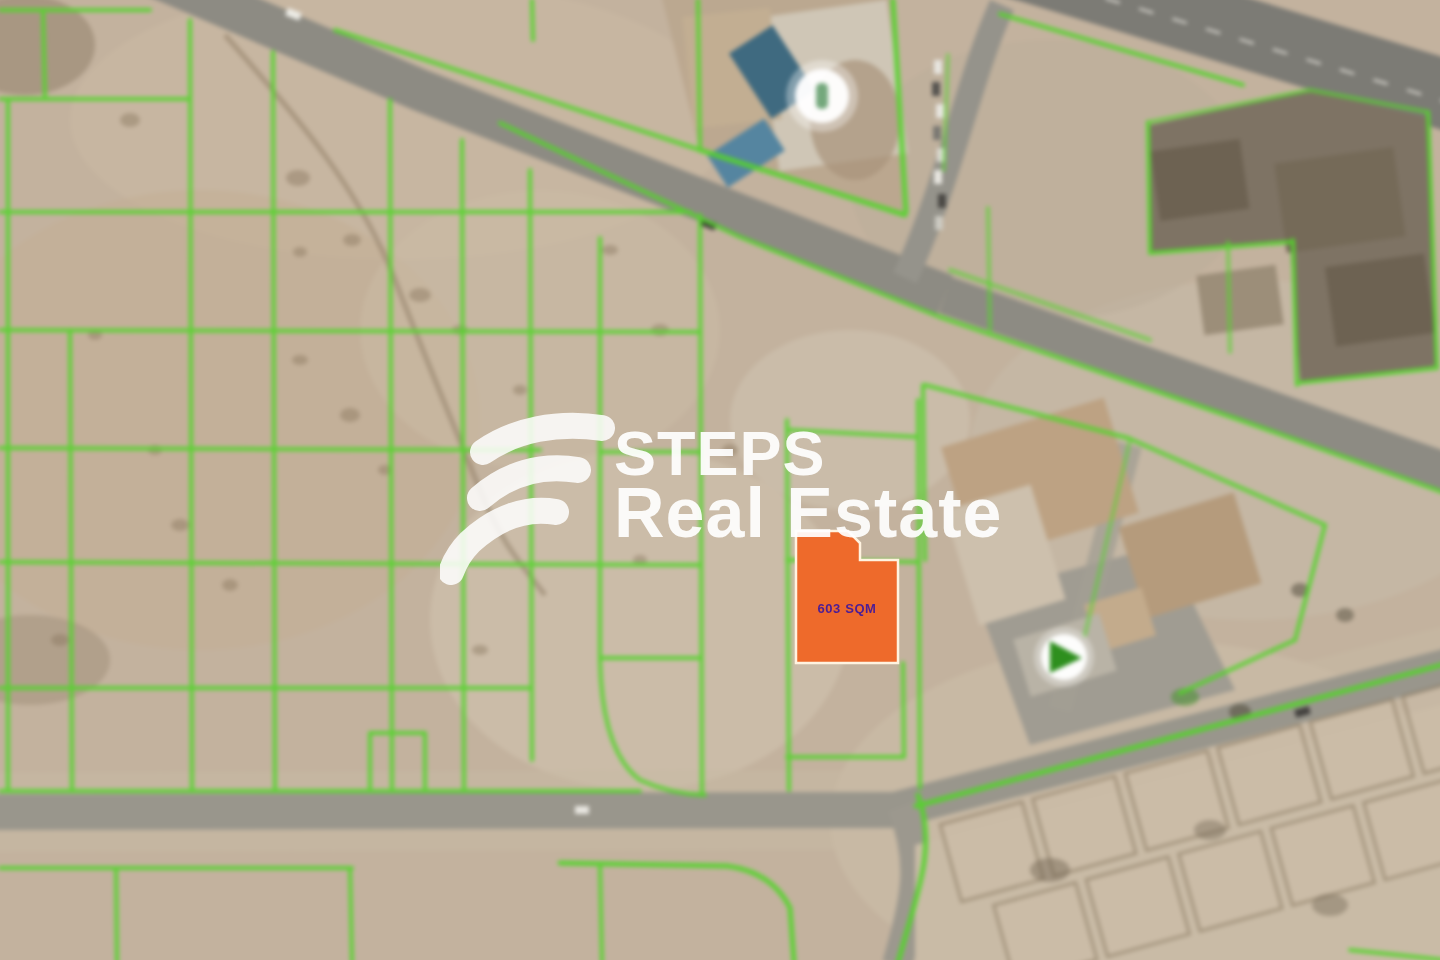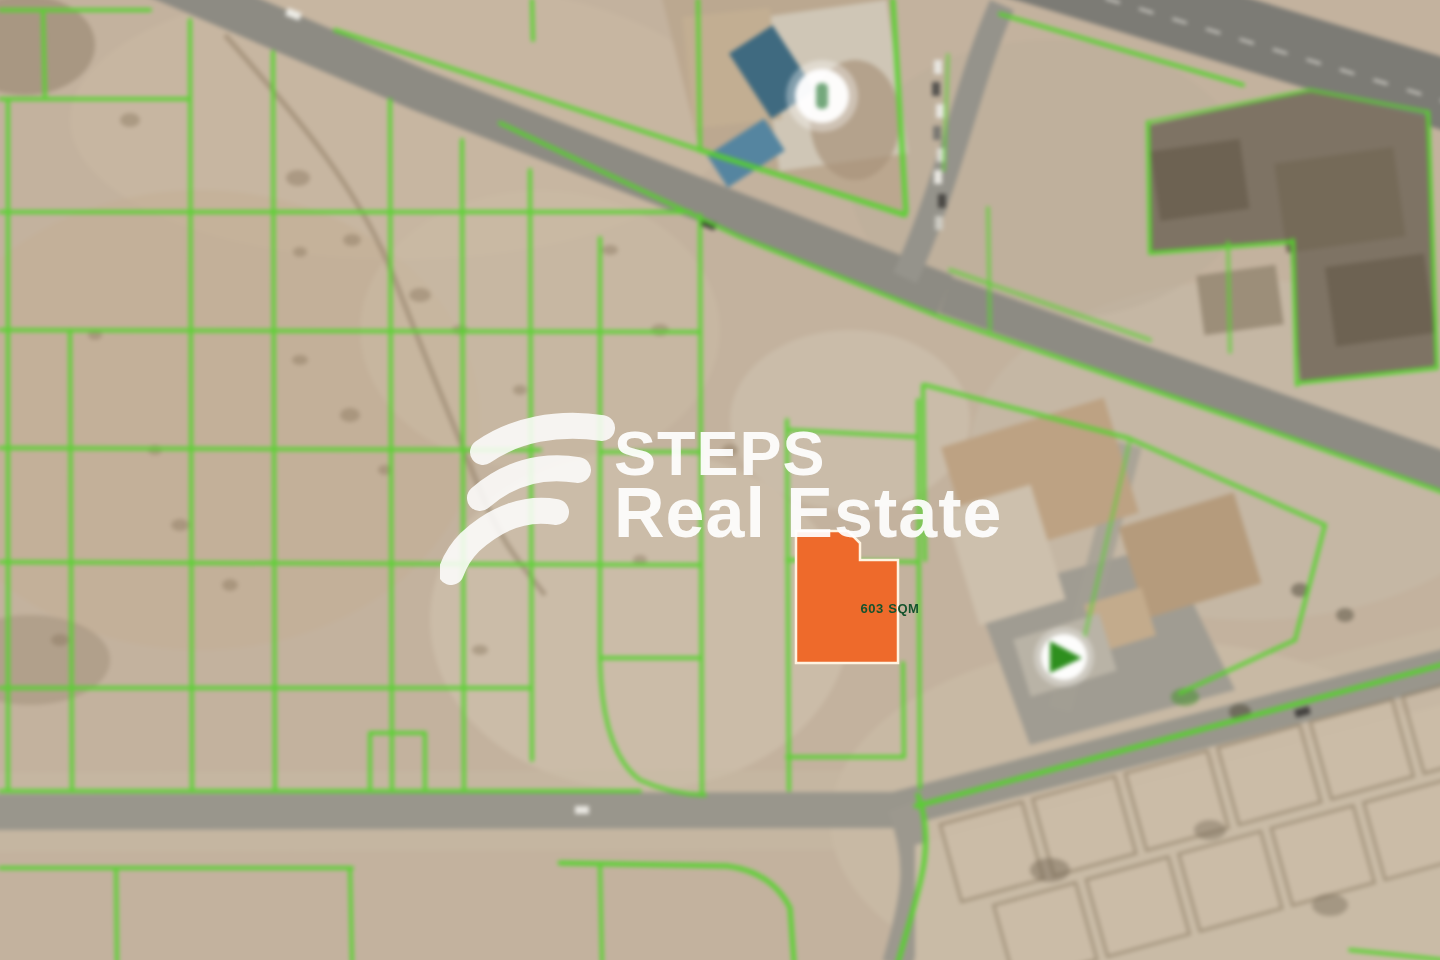--- a/index.html
+++ b/index.html
@@ -5,21 +5,21 @@
   html,body{margin:0;padding:0;background:#222;}
   #stage{position:relative;width:1440px;height:960px;overflow:hidden;
          font-family:"Liberation Sans","DejaVu Sans",sans-serif;background:#c1b09c;}
   
   #sat{position:absolute;left:-15px;top:-15px;width:1470px;height:990px;filter:blur(2.3px);}
   
   #plot-layer{position:absolute;left:0;top:0;width:1440px;height:960px;z-index:2;}
   .plot-poly{stroke:#fff3e0;stroke-width:2.5px;stroke-linejoin:miter;}
   #plot-label{position:absolute;left:796px;top:560px;width:102px;height:96px;
               display:flex;align-items:center;justify-content:center;
-              color:#14532d;font-size:13px;font-weight:bold;letter-spacing:.6px;z-index:3;padding-left:43px;}
+              color:#4c1d95;font-size:13px;font-weight:bold;letter-spacing:.6px;z-index:3;}
   
   #watermark{position:absolute;left:0;top:0;width:1440px;height:960px;z-index:4;pointer-events:none;}
   #wm-mark{position:absolute;left:440px;top:400px;width:185px;height:185px;opacity:.92;}
   .wm-line{position:absolute;color:rgba(255,255,255,.92);}
   #wm-brand-top{left:614px;top:417px;font-size:63px;font-weight:800;letter-spacing:1px;}
   #wm-brand-bottom{left:614px;top:473px;font-size:70px;font-weight:700;letter-spacing:1px;}
   #wm-tagline{left:618px;top:536px;font-size:16px;font-weight:700;letter-spacing:9.2px;
               color:rgba(255,255,255,.85);}
 </style>
 </head>

